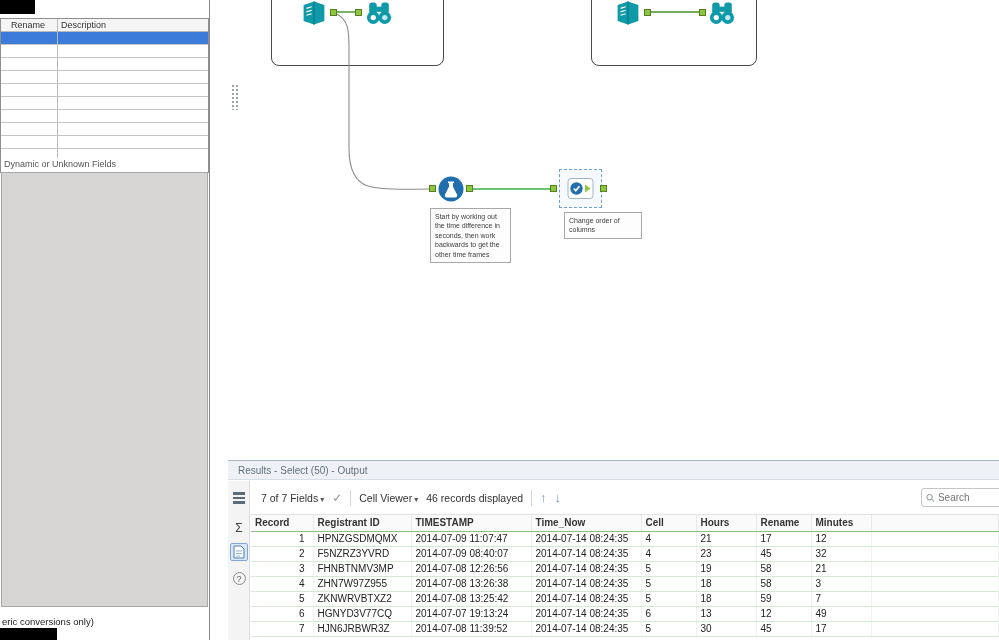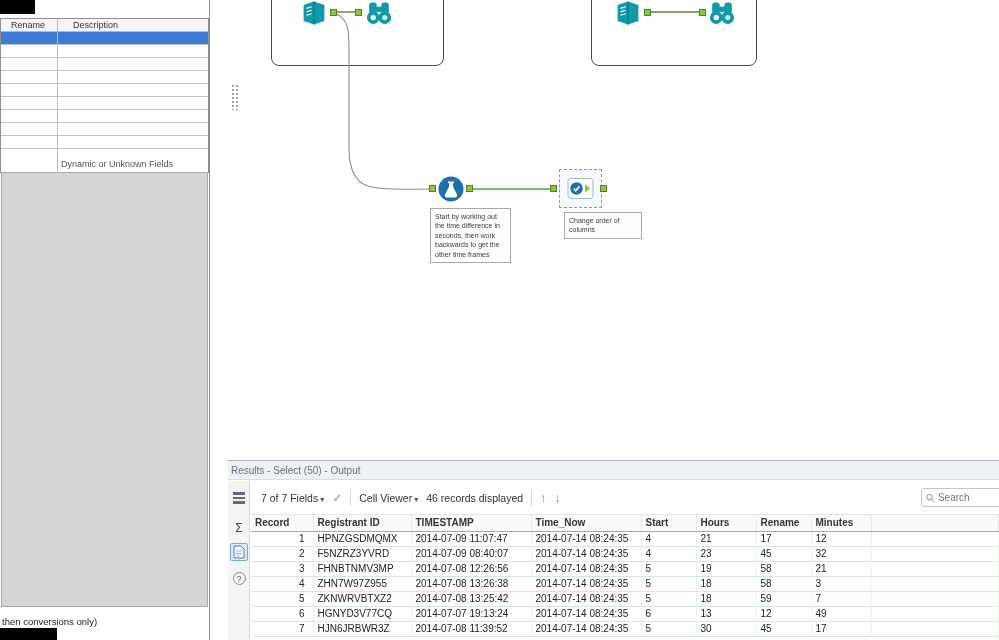--- a/index.html
+++ b/index.html
@@ -6,26 +6,26 @@
   html,body { width: 999px; height: 640px; overflow: hidden; background: #fff;
     font-family: "Liberation Sans", sans-serif; position: relative; }
 
   
   .config-panel { position: absolute; left: 0; top: 0; width: 210px; height: 640px;
     background: #fff; border-right: 1px solid #8a8a8a; }
   .black-top { position: absolute; left: 0; top: 0; width: 35px; height: 14px; background: #000; }
   .cfg-table { position: absolute; left: 0; top: 18px; width: 209px; border: 1px solid #8f8f8f; background: #fff; }
   .cfg-header { display: flex; height: 13px; background: #f5f5f5; border-bottom: 1px solid #b9b9b9; }
   .cfg-header .c1, .cfg-row .c1 { width: 57px; border-right: 1px solid #b9b9b9; padding-left: 10px; }
-  .cfg-header .c2, .cfg-row .c2 { flex: 1; padding-left: 3px; margin-left: 12px; }
+  .cfg-header .c2, .cfg-row .c2 { flex: 1; padding-left: 3px; }
   .cfg-header div { font-size: 9px; color: #333; line-height: 12px; }
   .cfg-row { display: flex; height: 13px; border-bottom: 1px solid #c4c4c4; background: #fff; }
   .cfg-row.selected { background: #3c7bd9; }
   .cfg-spacer { height: 9px; border-bottom: none; }
-  .cfg-dynamic { display: flex; height: 14px; background: #fff; }
+  .cfg-dynamic { display: flex; height: 14px; background: #fff; flex-direction: column; }
   .cfg-dynamic .c1 { width: 57px; border-right: 1px solid #b9b9b9; }
   .cfg-dynamic .c2 { flex: 1; padding-left: 3px; font-size: 9px; color: #555; line-height: 13px; }
   .cfg-graybox { position: absolute; left: 1px; top: 172px; width: 207px; height: 435px;
     background: #d6d5d3; border: 1px solid #a8a8a8; }
   .cfg-footnote { position: absolute; left: 2px; top: 616px; font-size: 9.5px; color: #222; }
   .black-bottom { position: absolute; left: 0; top: 628px; width: 57px; height: 12px; background: #000; }
 
   
   .canvas { position: absolute; left: 211px; top: 0; width: 788px; height: 461px; background: #fff; overflow: hidden; }
   .grid-dots { position: absolute; left: 20px; top: 84px; width: 9px; height: 26px;
@@ -40,21 +40,21 @@
   .annotation { position: absolute; background: #fdfdfd; border: 1px solid #a8a8a8;
     font-size: 7px; line-height: 1.35; color: #3c3c3c; padding: 3px 4px; }
   .anno-formula { left: 219px; top: 208px; width: 81px; }
   .anno-select { left: 353px; top: 212px; width: 78px; height: 27px; }
   svg.wires { position: absolute; left: 0; top: 0; pointer-events: none; }
 
   
   .results-panel { position: absolute; left: 228px; top: 460px; width: 771px; height: 180px;
     background: #fff; border-top: 1px solid #aab4c0; }
   .results-title { height: 19px; background: #eef1f5; border-bottom: 1px solid #d6dde5;
-    font-size: 10px; color: #63707d; line-height: 19px; padding-left: 3px; }
+    font-size: 10px; color: #63707d; line-height: 19px; padding-left: 10px; }
   .results-body { position: absolute; left: 0; top: 20px; right: 0; bottom: 0; }
   .tool-strip { position: absolute; left: 0; top: 0; width: 22px; bottom: 0;
     background: #f4f4f4; border-right: 1px solid #dcdcdc; }
   .strip-icon { position: absolute; left: 2px; width: 18px; height: 18px;
     display: flex; align-items: center; justify-content: center; }
   .meta-icon-bars { display: flex; flex-direction: column; gap: 2px; }
   .meta-icon-bars i { display: block; width: 12px; height: 2.5px; background: #5a6b7c; }
   .sigma-icon { font-size: 12px; color: #444; }
   .doc-icon-box { background: #dce9f8; border: 1px solid #7fa8d9; border-radius: 2px; }
   .help-icon { width: 13px; height: 13px; border: 1px solid #8a8a8a; border-radius: 50%;
@@ -134,21 +134,21 @@
       <div class="c1"></div>
         <div class="c2"></div>
     </div>
     <div class="cfg-dynamic">
       <div class="c1"></div>
       <div class="c2">Dynamic or Unknown Fields</div>
     </div>
   </div>
 
   <div class="cfg-graybox"></div>
-  <div class="cfg-footnote">then conversions only)</div>
+  <div class="cfg-footnote">eric conversions only)</div>
   <div class="black-bottom"></div>
 </div>
 
 <div class="canvas">
   <div class="grid-dots"></div>
 
   <div class="tool-container tc1"></div>
   <div class="tool-container tc2"></div>
 
   <svg class="wires" width="788" height="461" viewBox="0 0 788 461">
@@ -288,21 +288,21 @@
               <col style="width:55px">
               <col style="width:60px">
               <col>
           </colgroup>
           <thead>
               <tr id="grid-header-row">
                 <th>Record</th>
                 <th>Registrant ID</th>
                 <th>TIMESTAMP</th>
                 <th>Time_Now</th>
-                <th>Start</th>
+                <th>Cell</th>
                 <th>Hours</th>
                 <th>Rename</th>
                 <th>Minutes</th>
                 <th></th>
               </tr>
             </thead>
           <tbody id="grid-body">
               <tr>
                 <td class="num">1</td>
                 <td>HPNZGSDMQMX</td>

